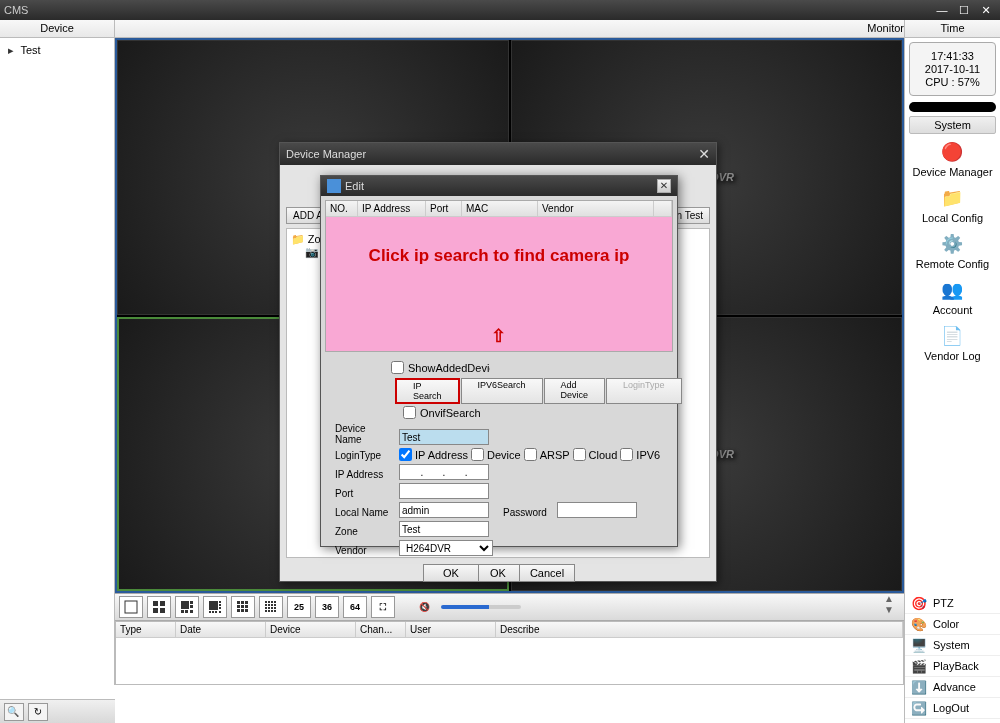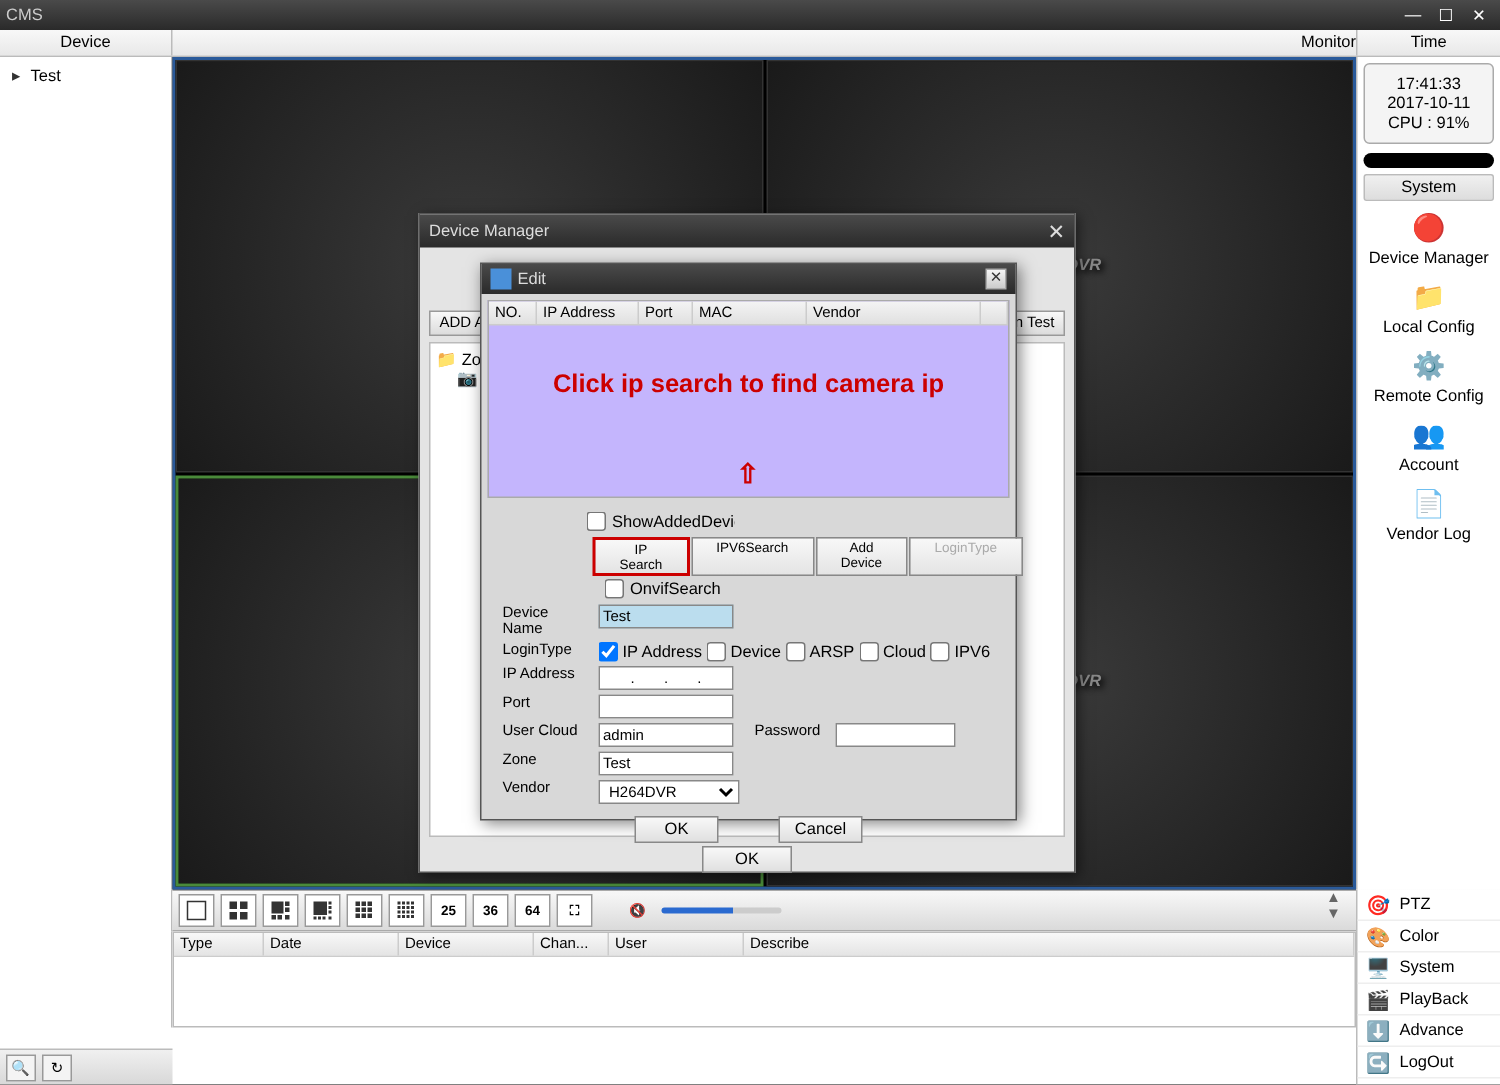--- a/index.html
+++ b/index.html
@@ -58,35 +58,35 @@
 .dm-tree { border: 1px solid #bbb; background: #fff; height: 330px; padding: 4px; font-size: 10px; }
 .dm-ok { display:flex; justify-content:center; margin-top:6px;}
 .dm-ok button { width: 60px; padding: 2px; border: 1px solid #888; background: linear-gradient(#f8f8f8,#e0e0e0); cursor: pointer; }
 
 
 .dlg-edit { position: absolute; left: 320px; top: 175px; width: 358px; height: 372px; background: #d8d8d8; border: 1px solid #555; box-shadow: 2px 2px 10px rgba(0,0,0,.5); z-index: 20; }
 .dlg-edit .dlg-title { background: linear-gradient(#4a4a4a,#2a2a2a); color: #ddd; padding: 2px 6px; display: flex; align-items:center; height: 20px; }
 .dlg-edit .dlg-title .ico { width:14px; height:14px; background:#4a90d9; margin-right:4px; }
 .dlg-edit .close-x { margin-left:auto; width:14px; height:14px; border:1px solid #aaa; background:linear-gradient(#f4f4f4,#ccc); text-align:center; line-height:12px; cursor:pointer; font-size:10px; color:#333;}
 
-.edit-list { background: #c4b5fd; border: 1px solid #aaa; margin: 4px; height: 132px; position: relative; }
+.edit-list { background: #f9a8d4; border: 1px solid #aaa; margin: 4px; height: 152px; position: relative; }
 .edit-list .cols { display: flex; background: linear-gradient(#f4f4f4,#e0e0e0); border-bottom: 1px solid #ccc; }
 .edit-list .cols div { padding: 2px 4px; border-right: 1px solid #ccc; font-size: 10px; }
 .edit-list .annotation { position: absolute; top: 45px; left: 0; right: 0; text-align: center; color: #c00; font-size: 17px; font-weight: bold; }
 .edit-list .arrow { position: absolute; bottom: 4px; left: 50%; margin-left:-8px; color: #c00; font-size: 18px; font-weight: bold; }
 
 .edit-body { padding: 4px 14px; }
 .chk-row { display: flex; align-items: center; gap: 4px; padding: 1px 0; font-size: 10px; flex-wrap: wrap; }
 .chk-row input[type=checkbox] { margin: 0; }
 .btn-row { display: flex; gap: 1px; margin-left: 4px; }
-.btn-row .sbtn { border: 1px solid #888; background: linear-gradient(#f8f8f8,#e4e4e4); padding: 1px 16px; font-size: 9px; cursor: pointer; text-align: center; }
+.btn-row .sbtn { border: 1px solid #888; background: linear-gradient(#f8f8f8,#e4e4e4); padding: 1px 16px; font-size: 9px; cursor: pointer; }
 .btn-row .sbtn.hl { border: 2px solid #c00; }
 .btn-row .sbtn.dis { color: #aaa; }
 
-.form-row { display: flex; align-items: flex-start; margin: 3px 0; gap: 4px; }
+.form-row { display: flex; align-items: flex-end; margin: 3px 0; gap: 4px; }
 .form-row label { width: 60px; font-size: 10px; }
 .form-row input[type=text], .form-row select { border: 1px solid #888; padding: 1px 2px; font-size: 10px; height: 16px; background:#fff; }
 .form-row input.hl { background: #bde; }
 .form-row .radios { display: flex; gap: 3px; align-items: center; font-size: 10px; flex-wrap: wrap; }
 
 .dlg-edit .actions { display: flex; justify-content: center; gap: 40px; margin-top: 8px; }
 .dlg-edit .actions button { width: 56px; padding: 2px; border: 1px solid #888; background: linear-gradient(#f8f8f8,#e0e0e0); cursor: pointer; }
 
 .updn-arrows { position:absolute; right:100px; top:593px; width:16px; display:flex; flex-direction:column; color:#666; font-size:10px; }
 </style>
@@ -132,21 +132,21 @@
       </div>
     <div class="video-cell">
         <span>H.264 DVR</span>
       </div>
   </div>
 
   <div class="right-panel">
     <div class="status-box">
       <div>17:41:33</div>
       <div>2017-10-11</div>
-      <div>CPU : 91%</div>
+      <div>CPU : 57%</div>
     </div>
     <div class="black-bar"></div>
     <div class="section-label">System</div>
     <div class="right-btn">
       <div class="ico">🔴</div>
       <span>Device Manager</span>
     </div>
     <div class="right-btn">
       <div class="ico">📁</div>
       <span>Local Config</span>
@@ -376,21 +376,21 @@
     </div>
     <div class="form-row">
       <label>IP Address</label>
       <input type="text" style="width: 90px; text-align: center;" value=".       .       .">
     </div>
     <div class="form-row">
       <label>Port</label>
       <input type="text" style="width: 90px;" value="">
     </div>
     <div class="form-row">
-      <label>User Cloud</label>
+      <label>Local Name</label>
       <input type="text" style="width: 90px;" value="admin">
       <label style="width:50px;margin-left:10px;">Password</label>
       <input type="text" style="width: 80px;">
     </div>
     <div class="form-row">
       <label>Zone</label>
       <input type="text" style="width: 90px;" value="Test">
     </div>
     <div class="form-row">
       <label>Vendor</label>

